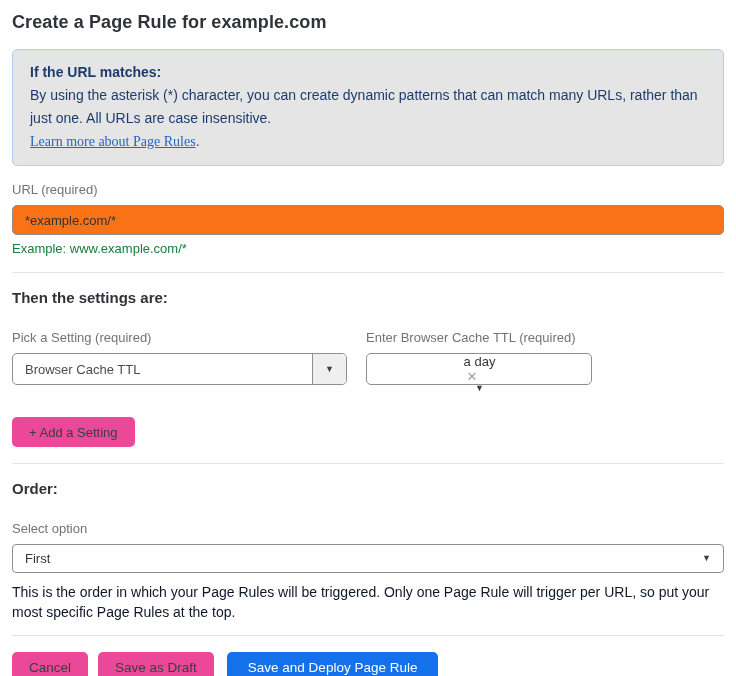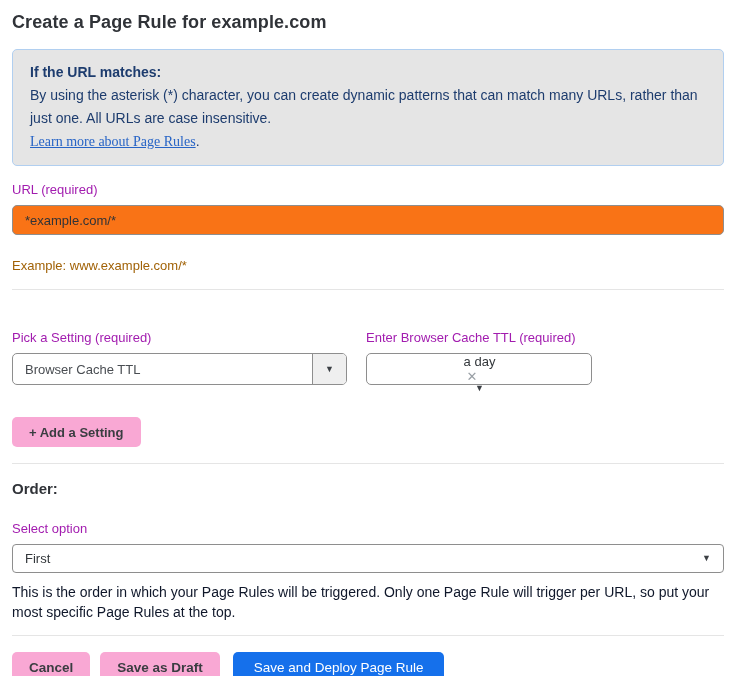--- a/index.html
+++ b/index.html
@@ -33,41 +33,41 @@
   .info-box .info-heading { font-weight: 700; }
   .info-box a.learn-link {
     color: #2764c6;
     text-decoration: underline;
     cursor: pointer;
     font-family: Liberation Serif, serif;
   }
 
   .field-label {
     font-size: 13px;
-    color: #a21caf;
+    color: #737373;
     margin: 8px 0 8px 0;
   }
 
   input.text-input {
     width: 100%;
     height: 30px;
     border: 1px solid #8e8e8e;
     border-radius: 5px;
     padding: 0 12px;
     font-size: 13px;
     font-family: inherit;
     color: #303338;
     background: #f97316;
     outline: none;
   }
 
   .helper-text {
     font-size: 13px;
-    color: #a16207;
-    margin-top: 23px;
+    color: #15803d;
+    margin-top: 6px;
   }
 
   .divider {
     border: none;
     border-top: 1px solid #e5e5e5;
     margin: 16px 0;
   }
 
   .section-heading {
     font-size: 15px;
@@ -130,26 +130,25 @@
     cursor: pointer;
   }
 
   button {
     font-family: inherit;
     border: none;
     border-radius: 5px;
     cursor: pointer;
   }
   .btn-gray {
-    background: #f9a8d4;
+    background: #ec4899;
     color: #3a3d41;
     font-size: 13px;
     height: 30px;
     padding: 4px 17px;
-    font-weight: bold;
   }
   .add-setting { margin-top: 32px; display: inline-block; }
 
   .order-select {
     margin-top: 8px;
     height: 29px;
     border: 1px solid #8e8e8e;
     border-radius: 4px;
     background: #fff;
     display: flex;
@@ -191,20 +190,21 @@
     <div class="info-body">By using the asterisk (*) character, you can create dynamic patterns that can match many URLs, rather than just one. All URLs are case insensitive.</div>
     <div><a class="learn-link">Learn more about Page Rules</a><span>.</span></div>
   </div>
 
   <div class="field-label">URL (required)</div>
   <input class="text-input" type="text" value="*example.com/*" style="">
   <div class="helper-text">Example: www.example.com/*</div>
 
   <hr class="divider">
 
+  <div class="section-heading">Then the settings are:</div>
 
   <div class="settings-row">
     <div class="settings-col-left">
       <div class="field-label">Pick a Setting (required)</div>
       <div class="select-like">
         <span class="select-text">Browser Cache TTL</span>
         <span class="select-arrow-segment">
             <span class="chevron">▼</span>
           </span>
       </div>

